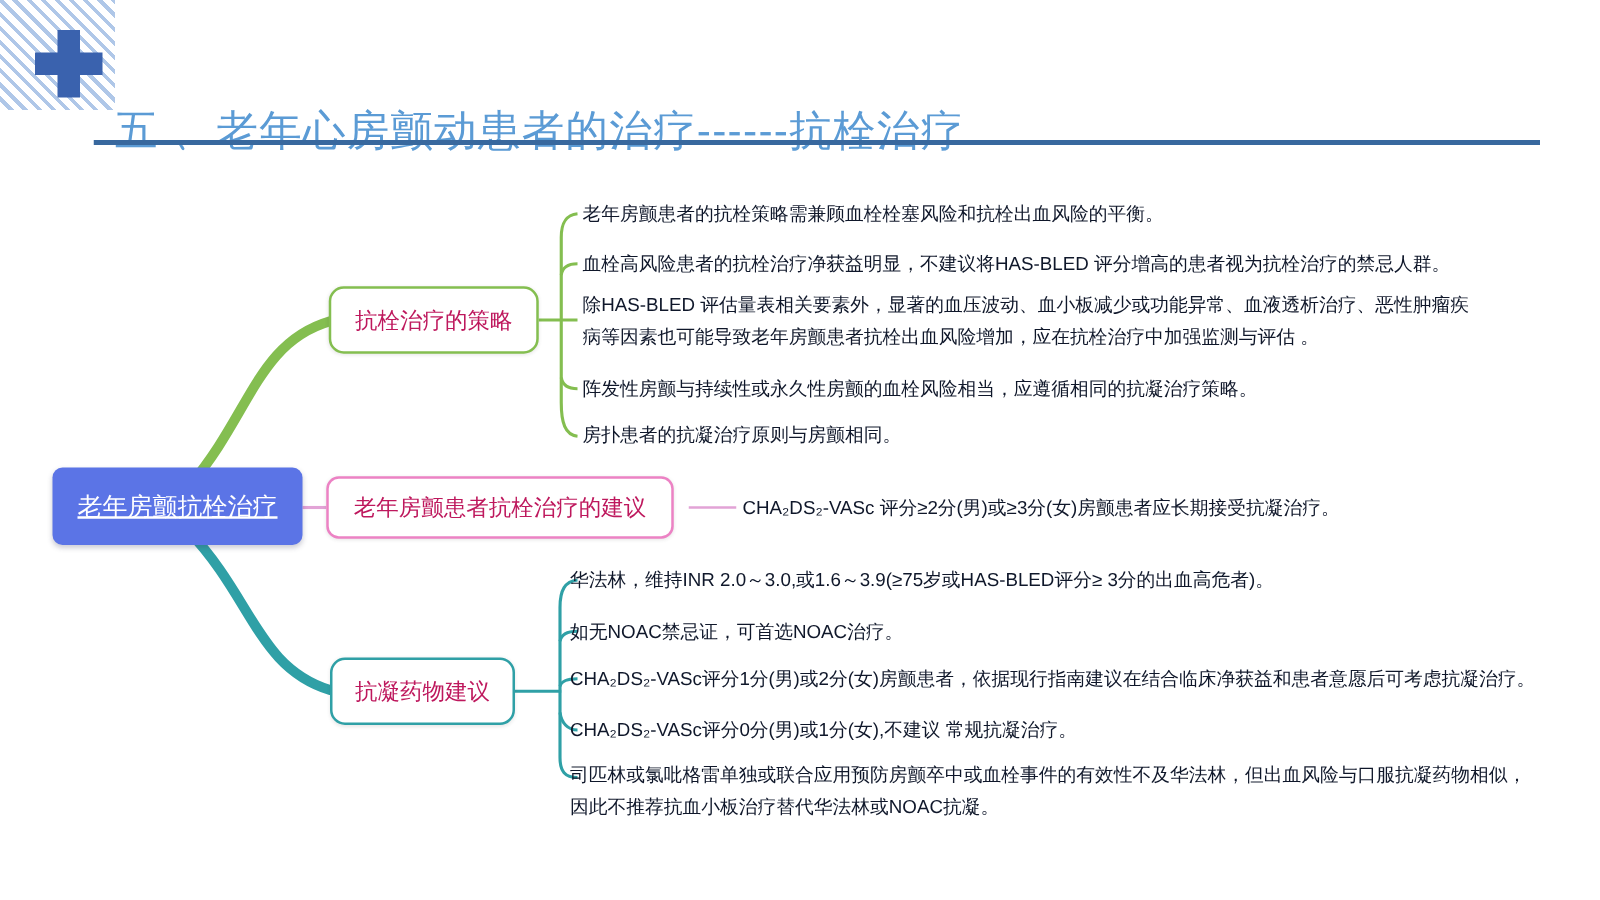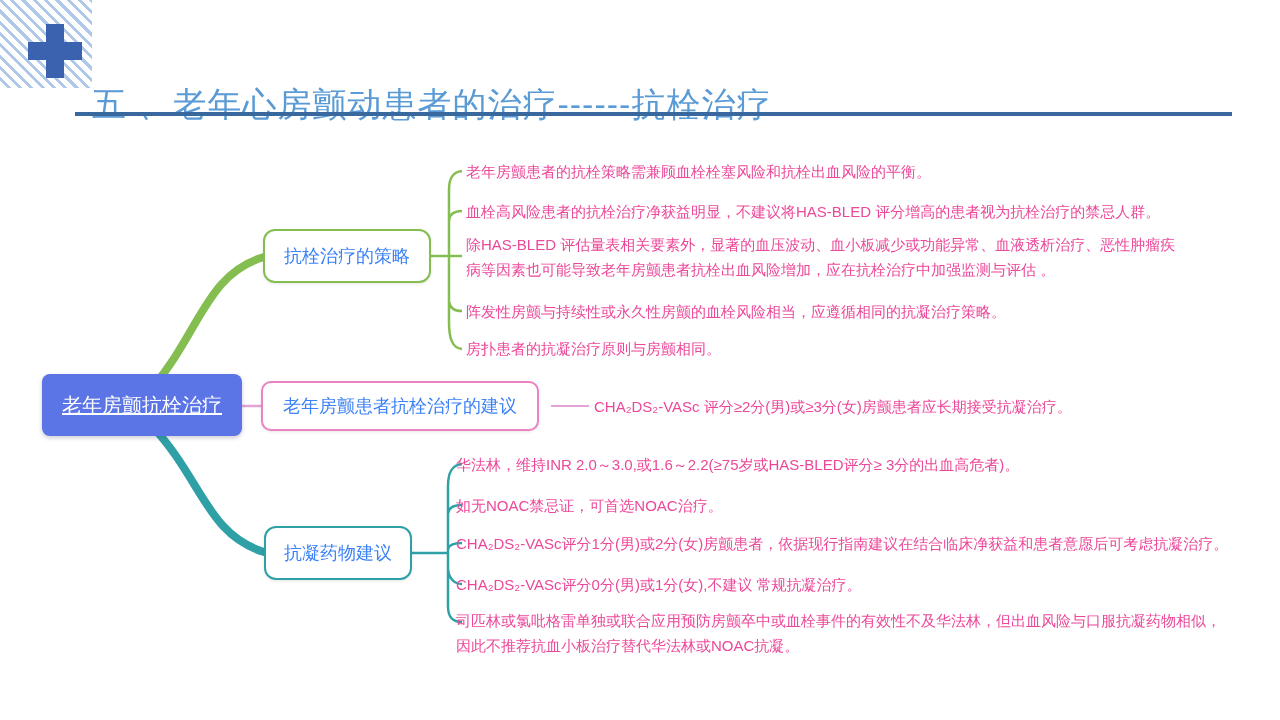--- a/index.html
+++ b/index.html
@@ -23,31 +23,31 @@
   }
   .title-underline{
     position:absolute;left:75px;top:112px;width:1157px;height:4px;
     background:var(--rule);
   }
   
   svg.connectors{position:absolute;left:0;top:0;}
   .node{
     position:absolute;display:flex;align-items:center;justify-content:center;
     background:#ffffff;box-sizing:border-box;text-align:center;
-    color:#3b82f6;box-shadow:0 1px 3px rgba(60,60,60,.12);
+    color:#be185d;box-shadow:0 1px 3px rgba(60,60,60,.12);
   }
   .root-node{
     left:42px;top:374px;width:200px;height:62px;border-radius:8px;
     background:var(--rootblue);color:#ffffff;font-size:20px;box-shadow:0 2px 4px rgba(60,60,90,.25);text-decoration:underline;
   }
   .b1-node{left:263px;top:229px;width:168px;height:54px;border:2px solid var(--green);border-radius:12px;font-size:18px;}
   .b2-node{left:261px;top:381px;width:278px;height:50px;border:2px solid var(--pink);border-radius:10px;font-size:18px;}
   .b3-node{left:264px;top:526px;width:148px;height:54px;border:2px solid var(--teal);border-radius:12px;font-size:18px;}
   .leaf{
-    position:absolute;font-size:15px;line-height:25px;color:#ec4899;
+    position:absolute;font-size:15px;line-height:25px;color:#0f172a;
     white-space:pre-line;
   }
   .b1-l1{left:466px;top:159px;}
   .b1-l2{left:466px;top:199px;}
   .b1-l3{left:466px;top:232px;}
   .b1-l4{left:466px;top:299px;}
   .b1-l5{left:466px;top:336px;}
   .b2-l1{left:594px;top:394px;}
   .b3-l1{left:456px;top:452px;}
   .b3-l2{left:456px;top:493px;}
@@ -96,18 +96,18 @@
 
 <div class="leaf b1-l1">老年房颤患者的抗栓策略需兼顾血栓栓塞风险和抗栓出血风险的平衡。</div>
 <div class="leaf b1-l2">血栓高风险患者的抗栓治疗净获益明显，不建议将HAS-BLED 评分增高的患者视为抗栓治疗的禁忌人群。</div>
 <div class="leaf b1-l3">除HAS-BLED 评估量表相关要素外，显著的血压波动、血小板减少或功能异常、血液透析治疗、恶性肿瘤疾
 病等因素也可能导致老年房颤患者抗栓出血风险增加，应在抗栓治疗中加强监测与评估 。</div>
 <div class="leaf b1-l4">阵发性房颤与持续性或永久性房颤的血栓风险相当，应遵循相同的抗凝治疗策略。</div>
 <div class="leaf b1-l5">房扑患者的抗凝治疗原则与房颤相同。</div>
 
 <div class="leaf b2-l1">CHA₂DS₂-VASc 评分≥2分(男)或≥3分(女)房颤患者应长期接受抗凝治疗。</div>
 
-<div class="leaf b3-l1">华法林，维持INR 2.0～3.0,或1.6～2.2(≥75岁或HAS-BLED评分≥ 3分的出血高危者)。</div>
+<div class="leaf b3-l1">华法林，维持INR 2.0～3.0,或1.6～3.9(≥75岁或HAS-BLED评分≥ 3分的出血高危者)。</div>
 <div class="leaf b3-l2">如无NOAC禁忌证，可首选NOAC治疗。</div>
 <div class="leaf b3-l3">CHA₂DS₂-VASc评分1分(男)或2分(女)房颤患者，依据现行指南建议在结合临床净获益和患者意愿后可考虑抗凝治疗。</div>
 <div class="leaf b3-l4">CHA₂DS₂-VASc评分0分(男)或1分(女),不建议 常规抗凝治疗。</div>
 <div class="leaf b3-l5">司匹林或氯吡格雷单独或联合应用预防房颤卒中或血栓事件的有效性不及华法林，但出血风险与口服抗凝药物相似，
 因此不推荐抗血小板治疗替代华法林或NOAC抗凝。</div>
 
 </body></html>

